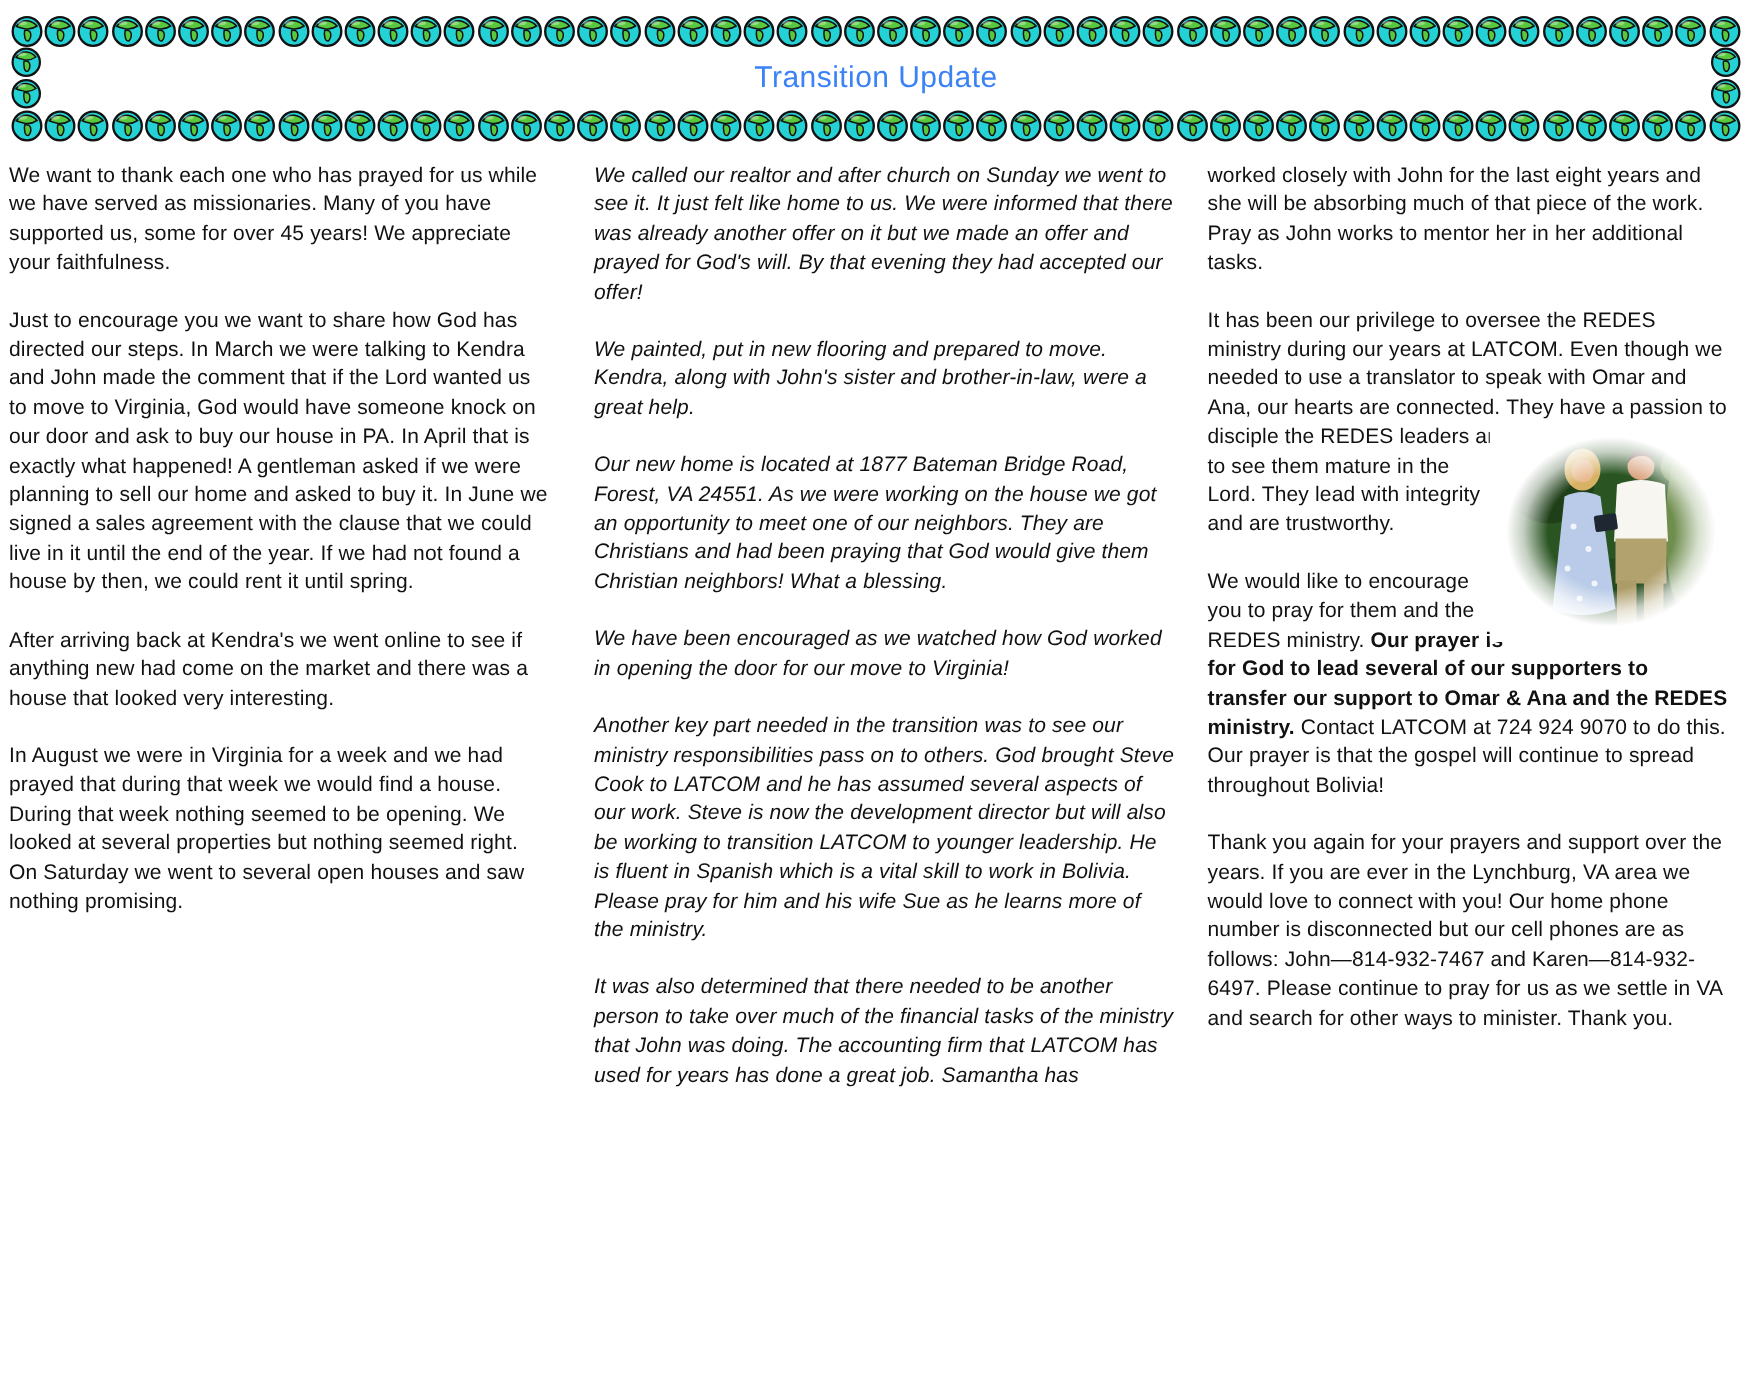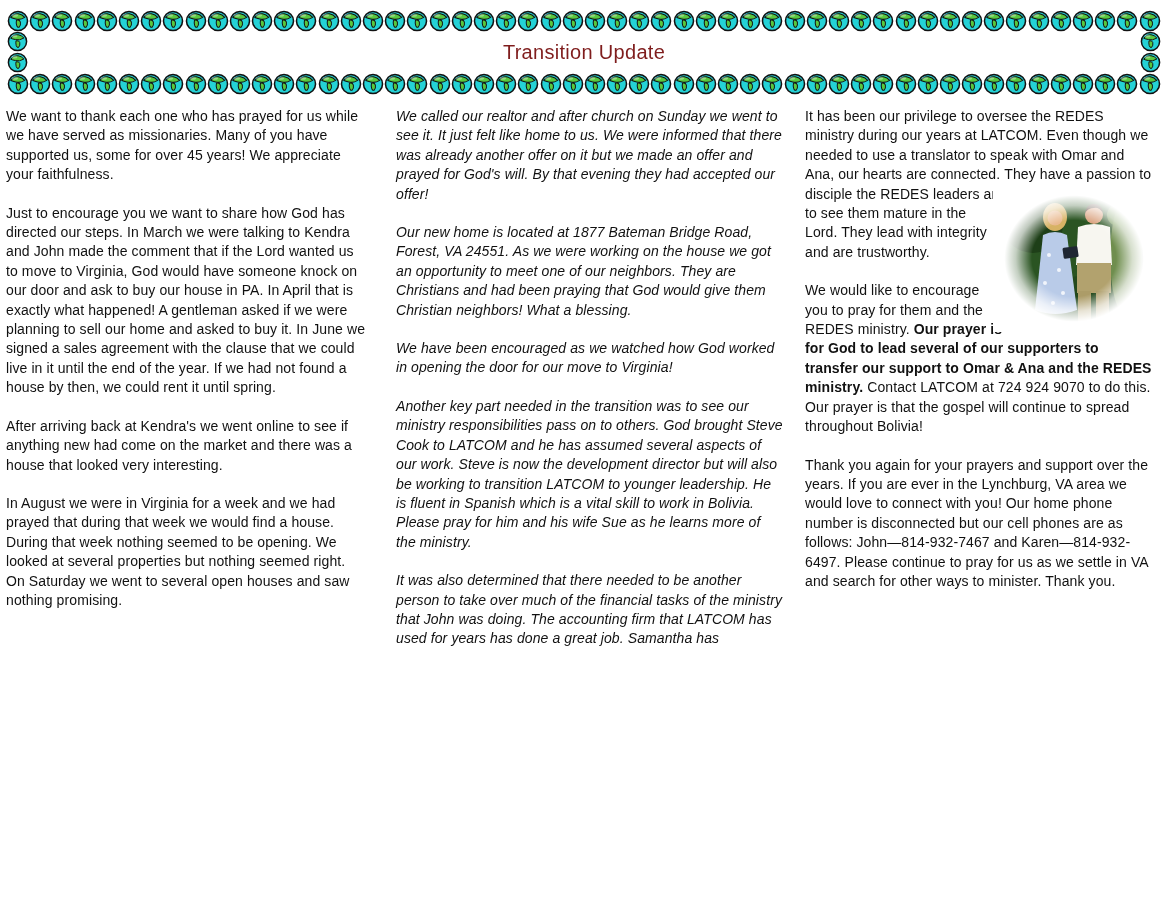--- a/index.html
+++ b/index.html
@@ -24,21 +24,21 @@
     display: flex; justify-content: space-between; align-items: center;
     height: 40px; position: relative;
   }
   .globe-col {
     display: flex; flex-direction: column; justify-content: space-between;
     height: 42px; margin: -1px 0;
   }
   .globe-col .globe, .globe-col .globe svg { width: 21px; height: 21px; }
   .page-title {
     position: absolute; left: 0; right: 0; text-align: center;
-    font-size: 20px; letter-spacing: 0.3px; color: #7f1d1d;
+    font-size: 20px; letter-spacing: 0.3px; color: #3b82f6;
     font-weight: 400;
   }
 
   
   .body-cols {
     display: flex;
     padding: 7px 13px 0 6px;
     margin-top: 5px;
   }
   .col { font-size: 14px; line-height: 19.4px; letter-spacing: 0.1px; }
@@ -630,27 +630,29 @@
 
   <div class="col col-1">
     <p>We want to thank each one who has prayed for us while we have served as missionaries. Many of you have supported us, some for over 45 years! We appreciate your faithful­ness.</p>
     <p>Just to encourage you we want to share how God has directed our steps. In March we were talking to Kendra and John made the comment that if the Lord wanted us to move to Virginia, God would have someone knock on our door and ask to buy our house in PA. In April that is exactly what happened! A gentleman asked if we were planning to sell our home and asked to buy it. In June we signed a sales agreement with the clause that we could live in it until the end of the year. If we had not found a house by then, we could rent it until spring.</p>
     <p>After arriving back at Kendra's we went online to see if anything new had come on the market and there was a house that looked very interesting.</p>
     <p>In August we were in Virginia for a week and we had prayed that during that week we would find a house. During that week nothing seemed to be opening. We looked at several properties but nothing seemed right. On Saturday we went to several open houses and saw nothing promising.</p>
   </div>
 
   <div class="col col-2">
     <p>We called our realtor and after church on Sun­day we went to see it. It just felt like home to us. We were informed that there was already another offer on it but we made an offer and prayed for God's will. By that evening they had accepted our offer!</p>
+    <p>We painted, put in new flooring and prepared to move. Kendra, along with John's sister and brother-in-law, were a great help.</p>
     <p>Our new home is located at 1877 Bateman Bridge Road, Forest, VA 24551. As we were working on the house we got an opportunity to meet one of our neighbors. They are Christians and had been praying that God would give them Christian neighbors! What a blessing.</p>
     <p>We have been encouraged as we watched how God worked in opening the door for our move to Virginia!</p>
     <p>Another key part needed in the transition was to see our ministry responsibilities pass on to others.  God brought Steve Cook to LATCOM and he has assumed several aspects of our work. Steve is now the development director but will also be working to transition LATCOM to younger leadership. He is fluent in Spanish which is a vital skill to work in Bolivia. Please pray for him and his wife Sue as he learns more of the ministry.</p>
     <p>It was also determined that there needed to be another person to take over much of the finan­cial tasks of the ministry that John was doing. The accounting firm that LATCOM has used for years has done a great job.  Samantha  has</p>
   </div>
 
   <div class="col col-3">
+    <p>worked closely with John for the last eight years and she will be absorbing much of that piece of the work. Pray as John works to mentor her in her additional tasks.</p>
 
     <p>
       <span>It has been our privilege to oversee the REDES ministry during our years at LATCOM. Even though we needed to use a translator to speak with Omar and Ana, our hearts are connected. </span><span class="photo-wrap">
           <svg viewBox="0 0 162 147" aria-hidden="true">
           <defs>
             <radialGradient id="vig" cx="50%" cy="50%" r="50%">
               <stop offset="0%" stop-color="#ffffff" stop-opacity="0"></stop>
               <stop offset="52%" stop-color="#ffffff" stop-opacity="0"></stop>
               <stop offset="72%" stop-color="#ffffff" stop-opacity="0.72"></stop>
               <stop offset="86%" stop-color="#ffffff" stop-opacity="1"></stop>

